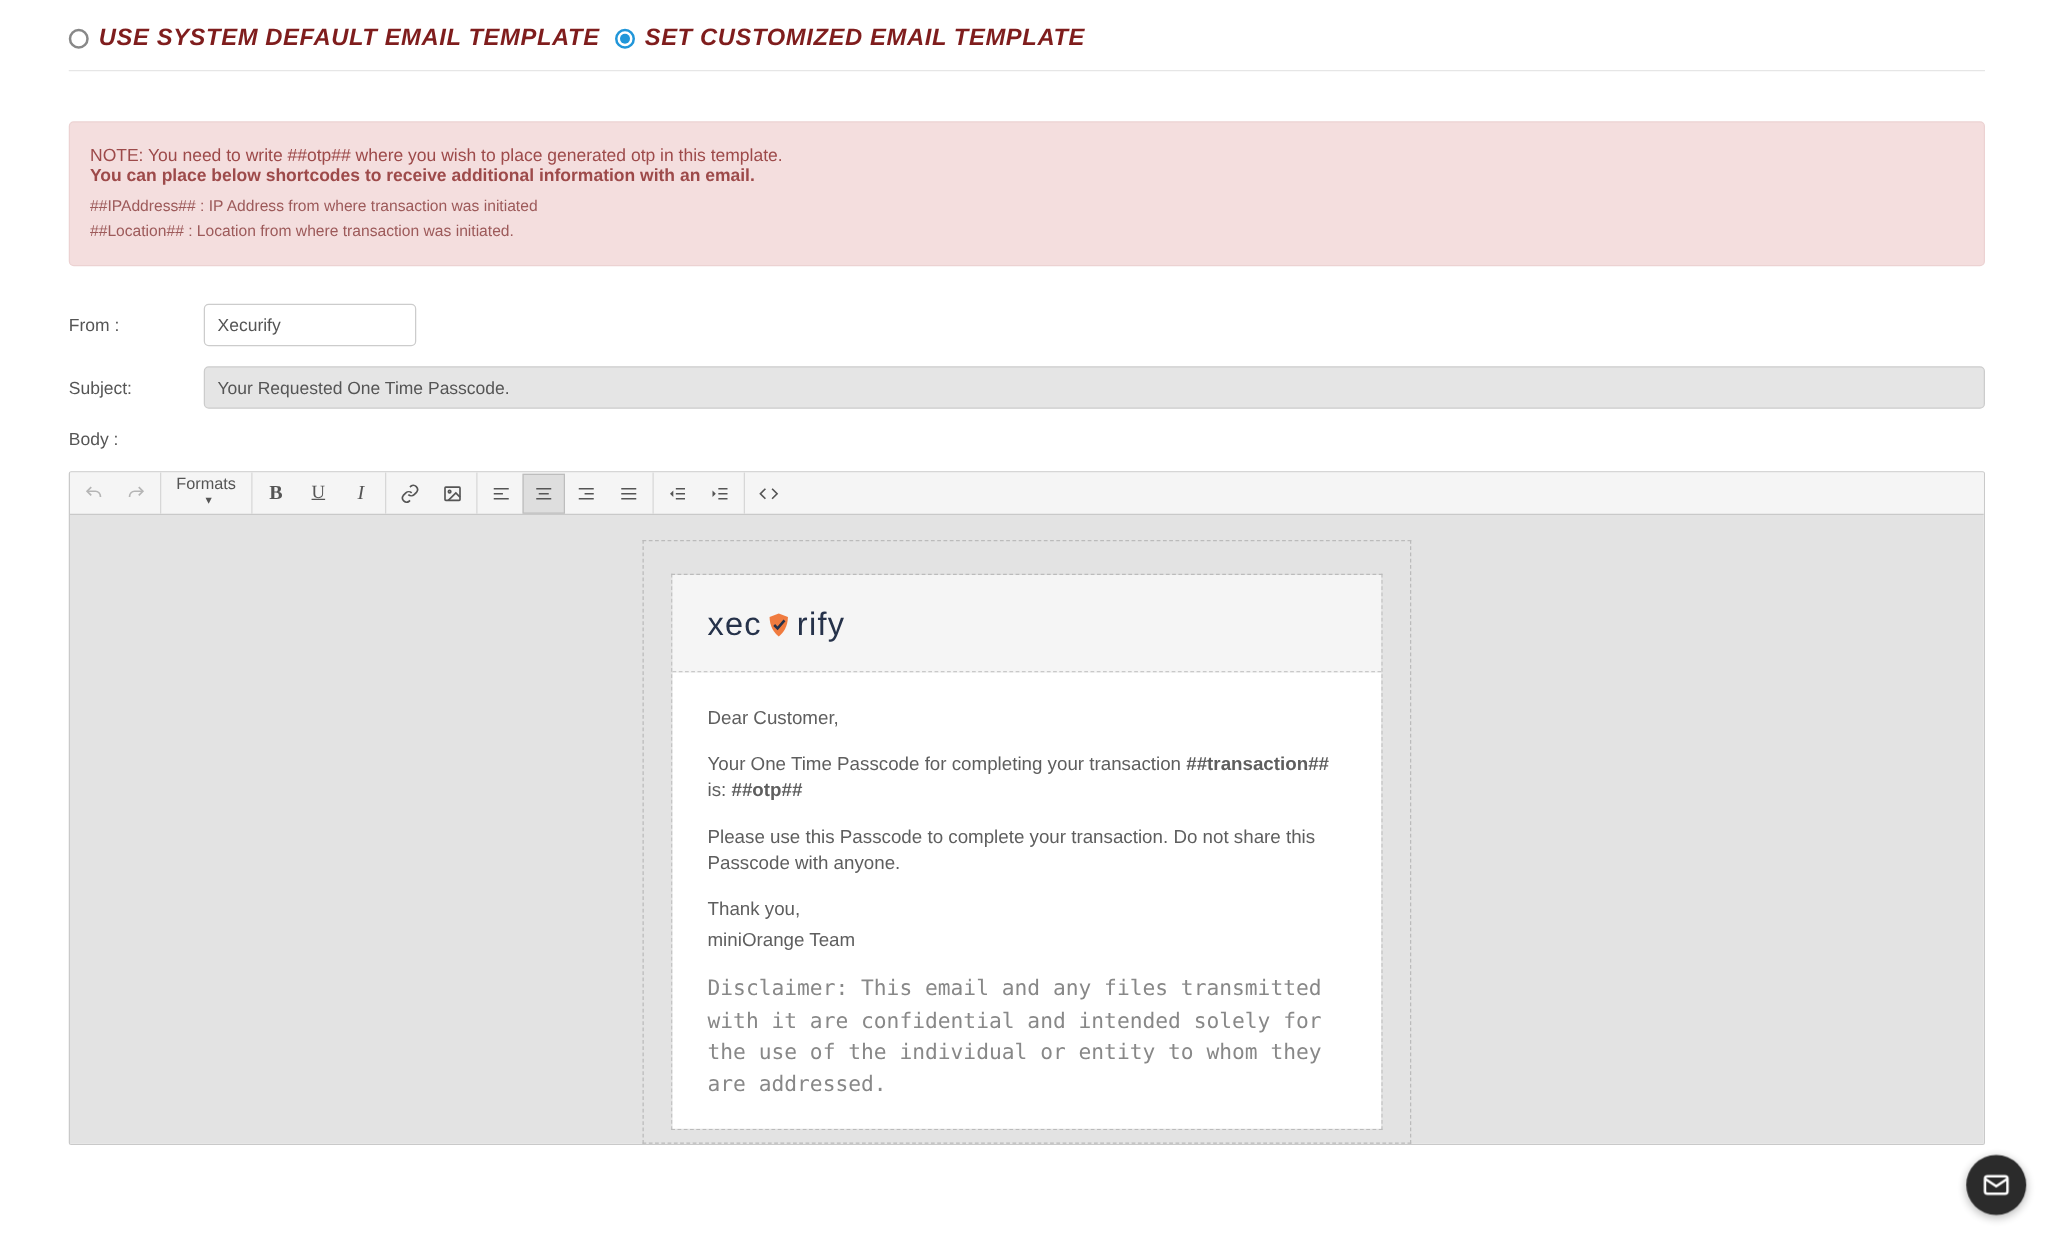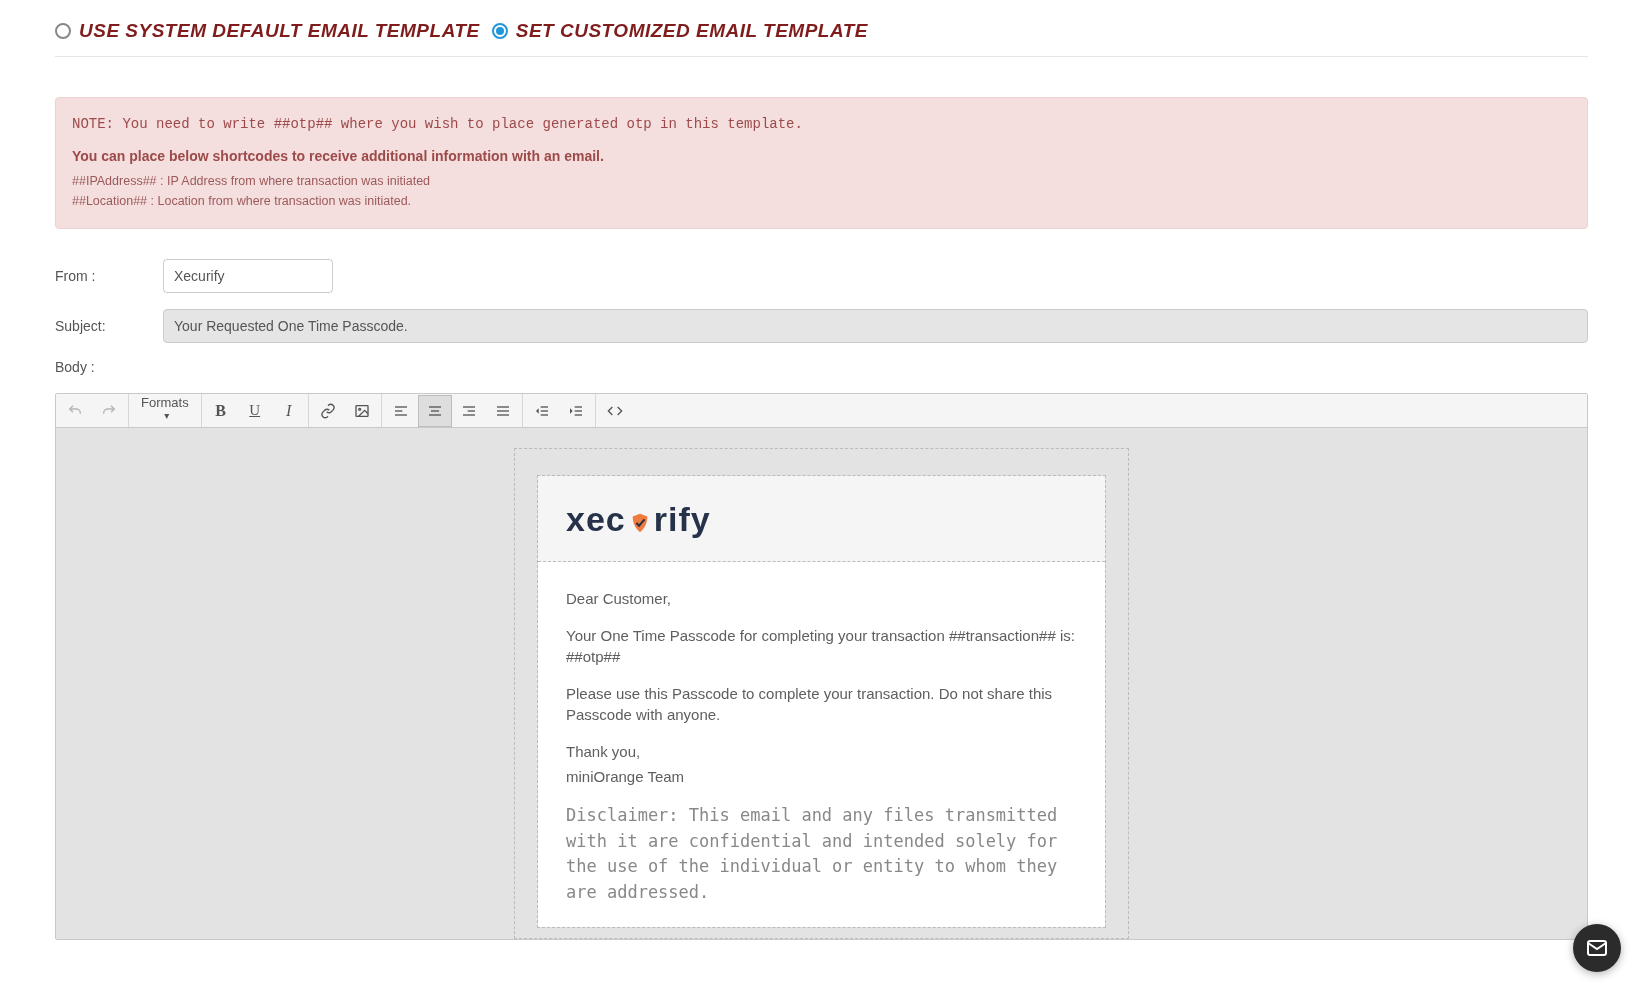--- a/index.html
+++ b/index.html
@@ -15,21 +15,21 @@
   hr.sep { border: none; border-top: 1px solid #e6e6e6; margin-bottom: 40px; }
 
   .note-box {
     background: #f4dede;
     border: 1px solid #ecd2d2;
     border-radius: 4px;
     padding: 18px 16px 14px;
     color: #9d4a4a;
     margin-bottom: 30px;
   }
-  .note-box .note-line { margin-bottom: 16px; font-family: Liberation Mono, monospace; }
+  .note-box .note-line { margin-bottom: 0; }
   .note-box .note-strong { font-weight: 700; margin-bottom: 10px; }
   .note-box .note-sc { font-size: 12.5px; margin-bottom: 6px; color: #9d5a5a; }
 
   .form-row { display: flex; align-items: center; margin-bottom: 16px; }
   .form-label { width: 108px; color: #555; }
   .input-from {
     width: 170px; height: 34px; padding: 0 10px;
     border: 1px solid #ccc; border-radius: 4px; background: #fff;
     color: #555; font-size: 14px;
   }
@@ -75,29 +75,29 @@
     padding: 26px 22px 10px;
   }
   .mail-card {
     border: 1px dashed #bbb;
   }
   .mail-head {
     padding: 24px 28px 22px;
     border-bottom: 1px dashed #bbb;
     background: #f5f5f5;
   }
-  .logo { display: inline-flex; align-items: baseline; font-size: 34px; font-weight: 700; color: #26324a; letter-spacing: 1px; }
+  .logo { display: inline-flex; align-items: baseline; font-size: 26px; font-weight: 400; color: #26324a; letter-spacing: 1px; }
   .logo .shield {
     display: inline-block; width: 22px; height: 22px; margin: 0 3px;
     position: relative; top: 3px;
   }
   .mail-body { padding: 26px 28px 22px; background: #fff; }
   .mail-body p { color: #5e5e5e; font-family: Verdana, Arial, sans-serif; font-size: 15px; line-height: 1.4; margin-bottom: 16px; }
   .mail-body p.tight { margin-bottom: 4px; }
-  .mail-body strong { font-weight: 400; }
+  .mail-body strong { font-weight: 700; }
   .disclaimer { font-family: Verdana, monospace, Arial; font-size: 17px; color: #888; line-height: 1.5; }
 
   .fab {
     position: fixed; right: 22px; bottom: 22px;
     width: 48px; height: 48px; border-radius: 50%;
     background: #2b2b2b; color: #fff;
     display: flex; align-items: center; justify-content: center;
     box-shadow: 0 2px 8px rgba(0,0,0,.3);
     cursor: pointer;
   }

